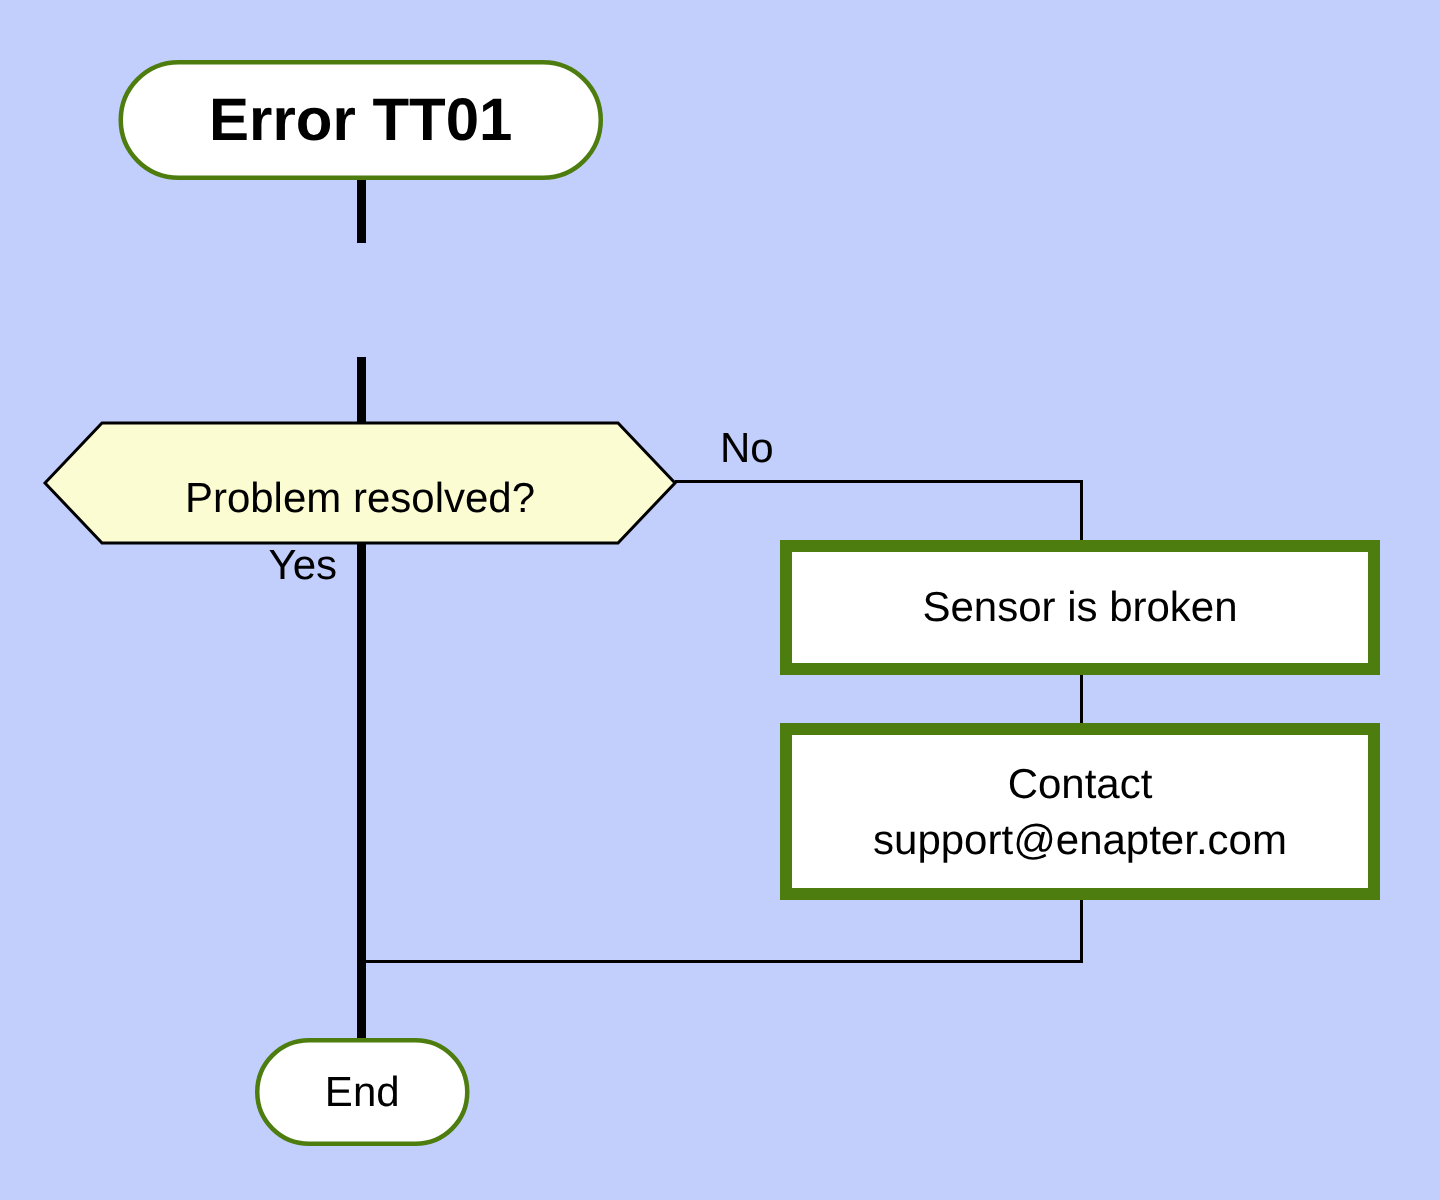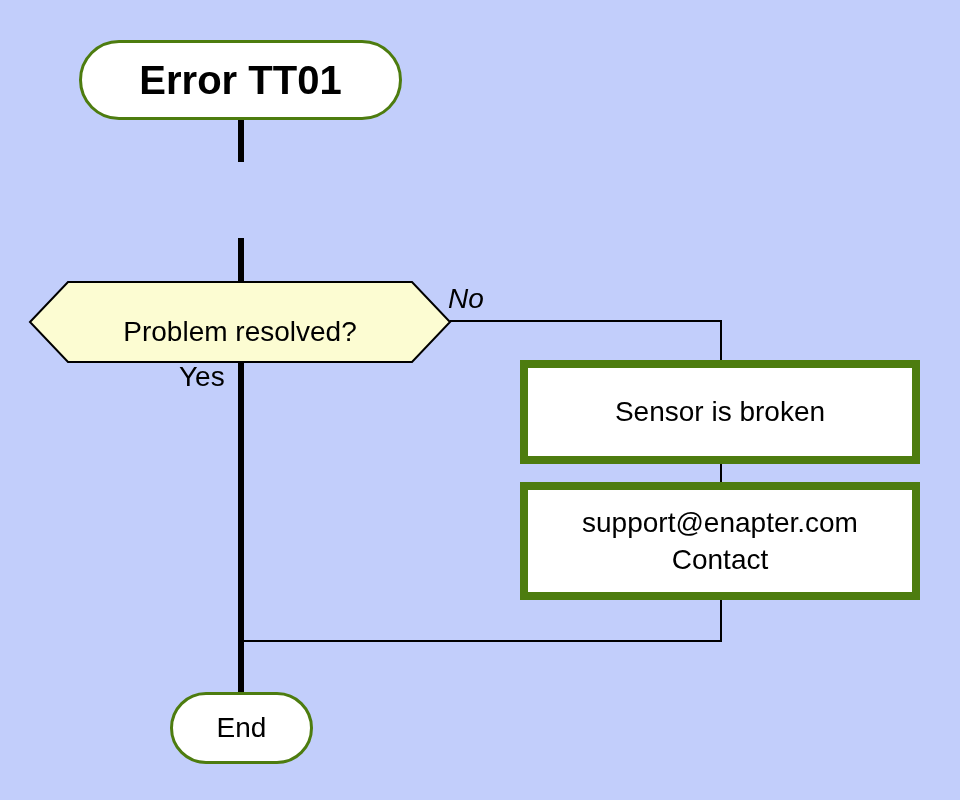--- a/index.html
+++ b/index.html
@@ -25,31 +25,31 @@
     display: flex;
     align-items: center;
     justify-content: center;
     text-align: center;
     font-size: 28px;
     line-height: 1.2;
   }
   .terminator { border-radius: 999px; border-width: 3px; }
   .node-start { left: 79px; top: 40px; width: 323px; height: 80px; font-size: 40px; font-weight: bold; }
   .node-reset { left: 40px; top: 160px; width: 402px; height: 80px; }
-  .node-sensor { left: 520px; top: 360px; width: 400px; height: 104px; }
+  .node-sensor { left: 520px; top: 360px; width: 400px; height: 90px; }
   .node-contact { left: 520px; top: 482px; width: 400px; height: 118px; flex-direction: column; line-height: 37px; }
   .node-end { left: 170px; top: 692px; width: 143px; height: 72px; }
   .decision-label {
     position: absolute;
     left: 30px; top: 282px; width: 420px; height: 100px;
     display: flex; align-items: center; justify-content: center;
     font-size: 28px;
   }
   .edge-label { position: absolute; font-size: 28px; }
-  .label-no  { left: 448px; top: 283px; font-style: italic; }
+  .label-no  { left: 480px; top: 283px; }
   .label-yes { left: 179px; top: 361px; }
 </style>
 </head>
 <body>
 
 <div class="canvas">
 
   <svg class="svg-layer" viewBox="0 0 960 800" xmlns="http://www.w3.org/2000/svg">
 
     <path d="M241 119 L241 162" stroke="#000000" stroke-width="6" fill="none"></path>
@@ -78,21 +78,21 @@
 
   <div class="edge-label label-yes">
     <span>Yes</span>
   </div>
 
   <div class="node node-sensor">
     <span>Sensor is broken</span>
   </div>
 
   <div class="node node-contact">
+    <span>Contact</span>
     <span>support@enapter.com</span>
-    <span>Contact</span>
   </div>
 
   <div class="node terminator node-end">
     <span>End</span>
   </div>
 
 </div>
 
 </body></html>

